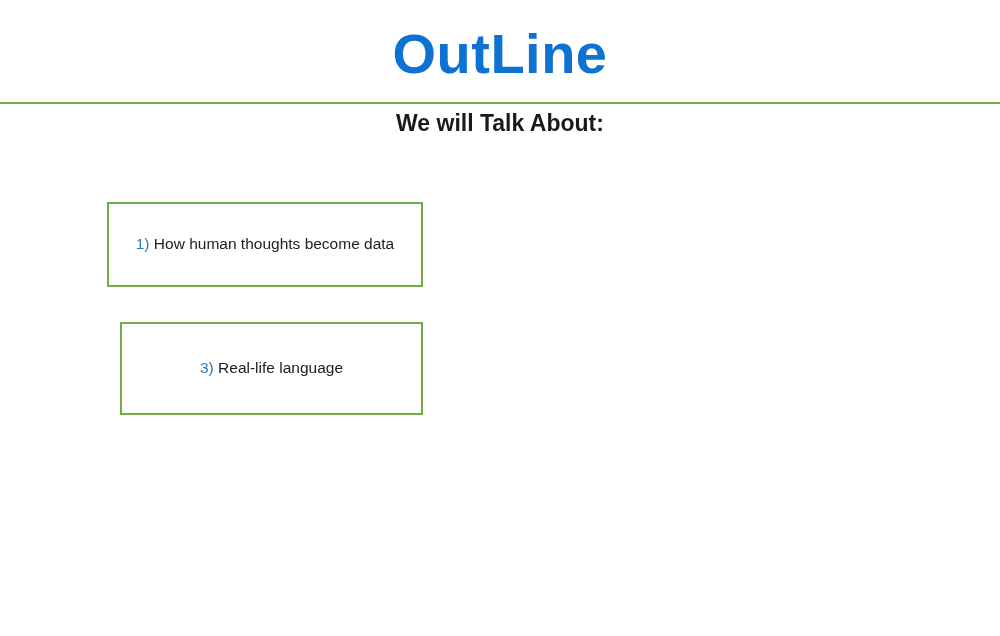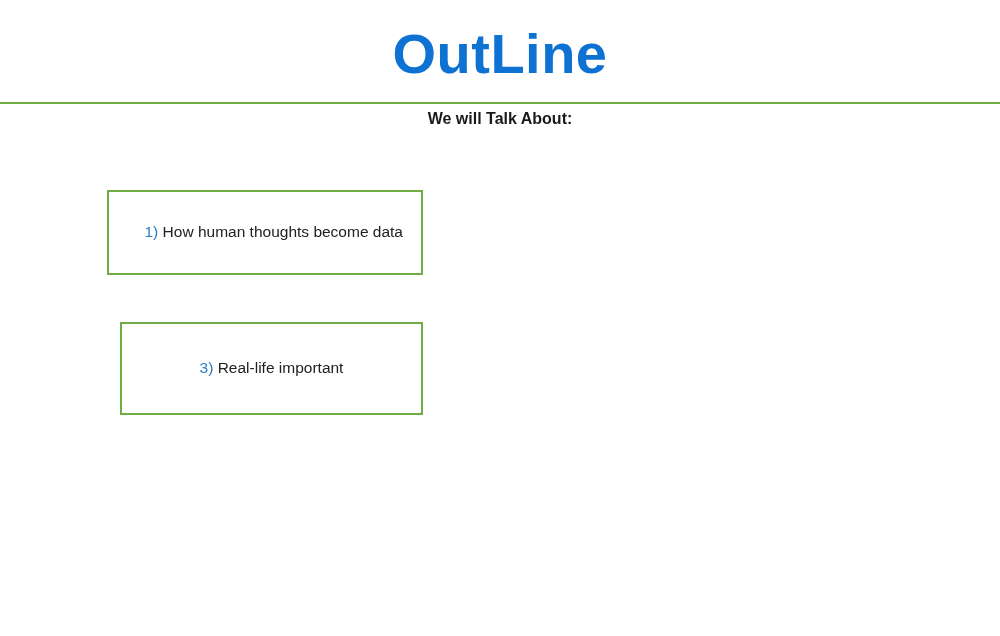--- a/index.html
+++ b/index.html
@@ -33,42 +33,42 @@
     width: 100%;
     height: 0;
     border-top: 2px solid;
   }
   .slide-subtitle {
     position: absolute;
     top: 110px;
     left: 0;
     width: 100%;
     text-align: center;
-    font-size: 16px;
+    font-size: 23px;
     font-weight: 600;
     color: #1a1a1a;
   }
   .outline-box {
     position: absolute;
     border: 2px solid;
     background: #ffffff;
     display: flex;
     align-items: center;
     justify-content: center;
     text-align: center;
     font-size: 15.5px;
     color: #212121;
     line-height: 1.45;
     padding: 0 18px;
     box-sizing: border-box;
   }
   .outline-box .num {
     font-weight: 400;
   }
-  .box-1 { left: 107px; top: 190px; width: 316px; height: 85px; justify-content: flex-end; }
+  .box-1 { left: 107px; top: 202px; width: 316px; height: 85px; }
   .box-2 { left: 652px; top: 183px; width: 293px; height: 86px; }
   .box-3 { left: 120px; top: 322px; width: 303px; height: 93px; }
   .box-4 { left: 645px; top: 308px; width: 309px; height: 91px; }
   .box-5 { left: 372px; top: 474px; width: 320px; height: 87px; }
 </style>
 </head>
 <body>
 
 <div class="slide">
 
@@ -77,18 +77,18 @@
   <div class="divider" style="border-top-color: rgb(112, 173, 71);"></div>
 
   <div class="slide-subtitle">We will Talk About:</div>
 
   <div class="outline-box box-1" style="border-color: rgb(112, 173, 71); color: rgb(33, 33, 33);">
     <span><span class="num" style="color: rgb(46, 121, 194);">1)</span> <span>How human thoughts become data</span></span>
   </div>
 
 
   <div class="outline-box box-3" style="border-color: rgb(112, 173, 71); color: rgb(33, 33, 33);">
-    <span><span class="num" style="color: rgb(46, 121, 194);">3)</span> <span>Real-life important</span></span>
+    <span><span class="num" style="color: rgb(46, 121, 194);">3)</span> <span>Real-life language</span></span>
   </div>
 
 
 
 </div>
 
 </body></html>

